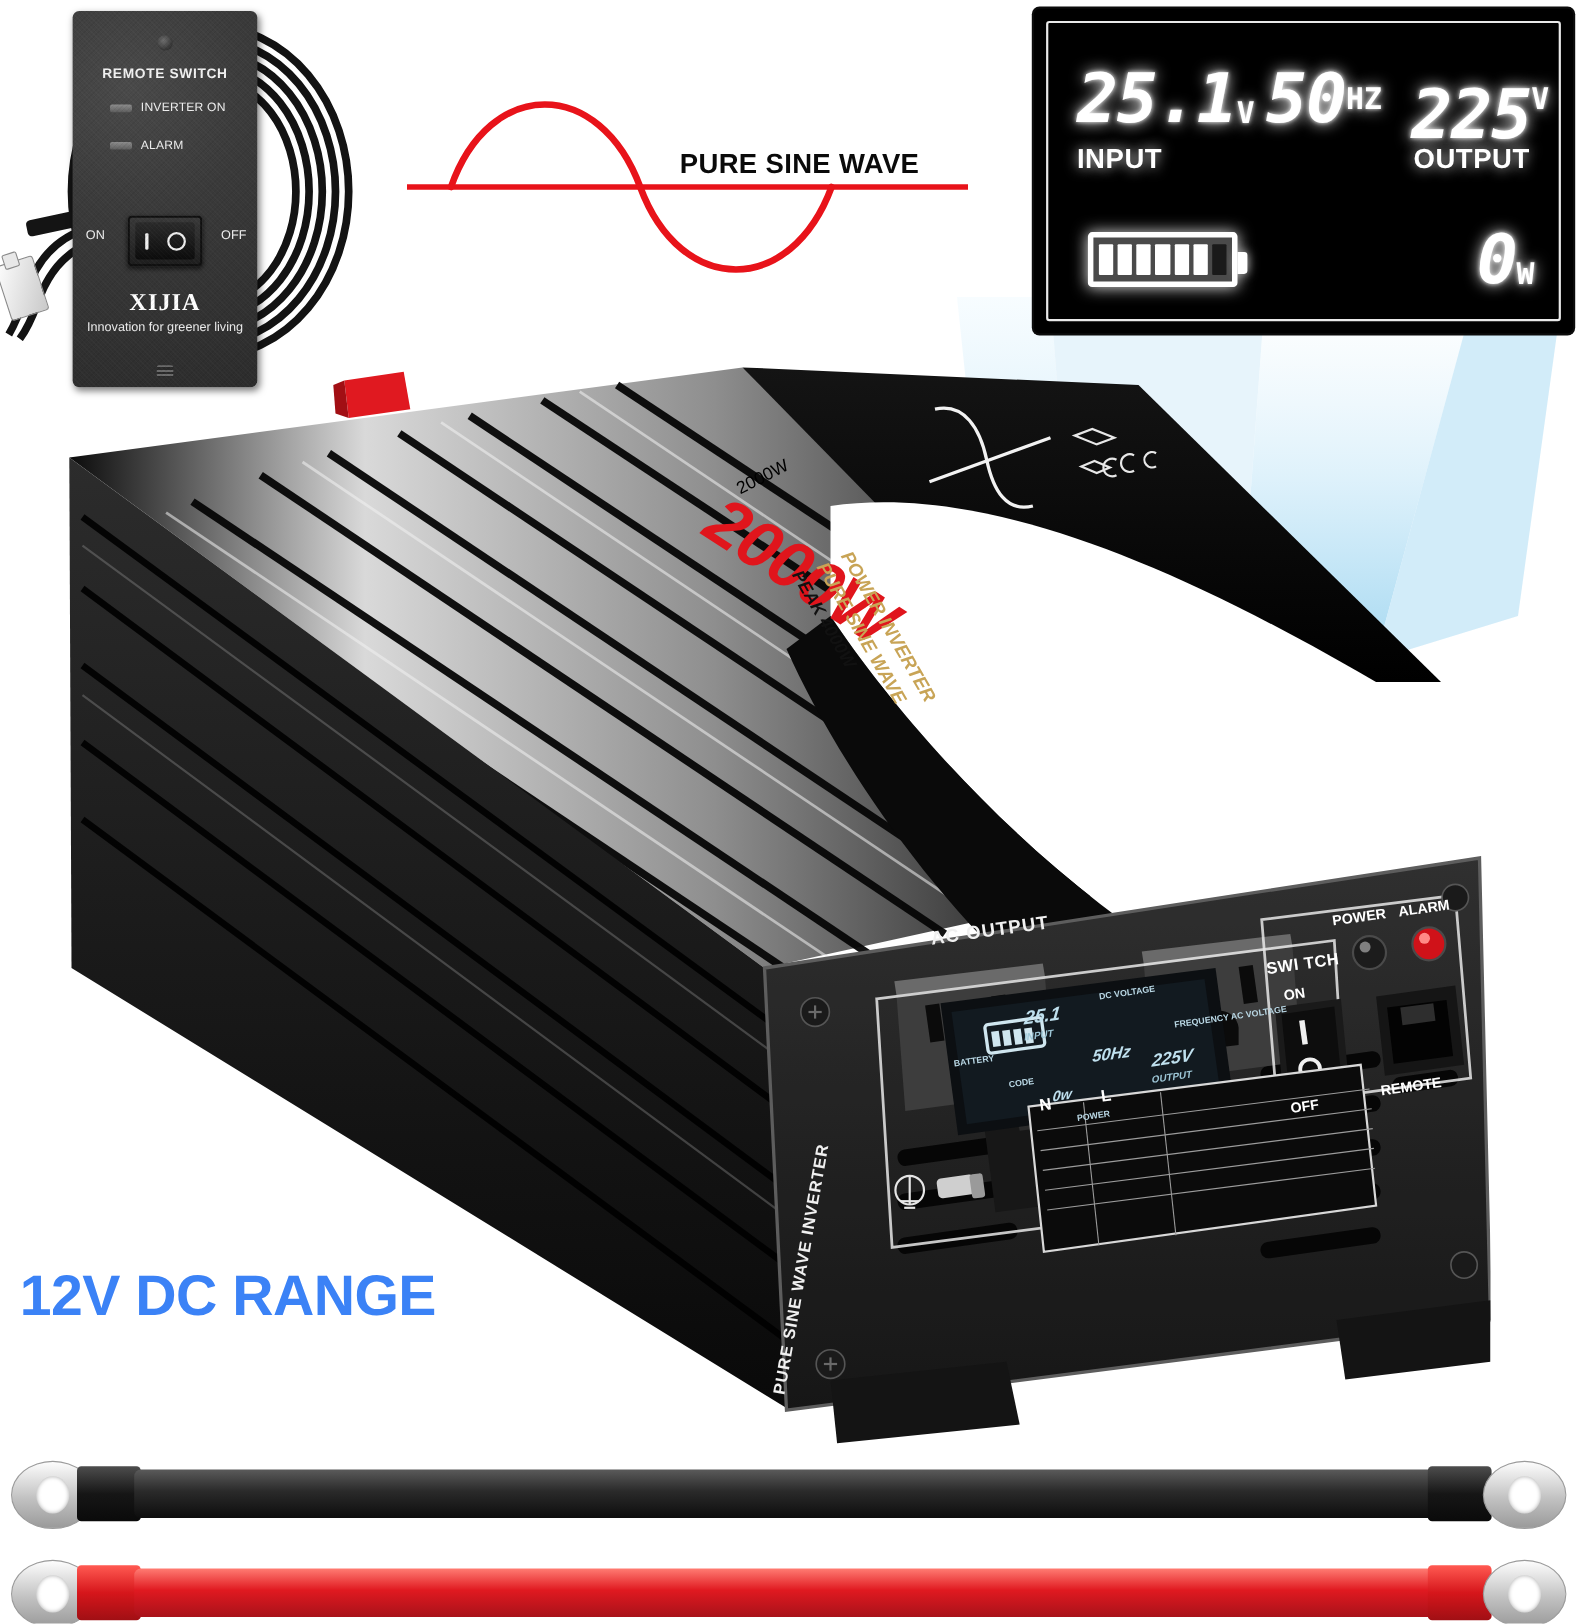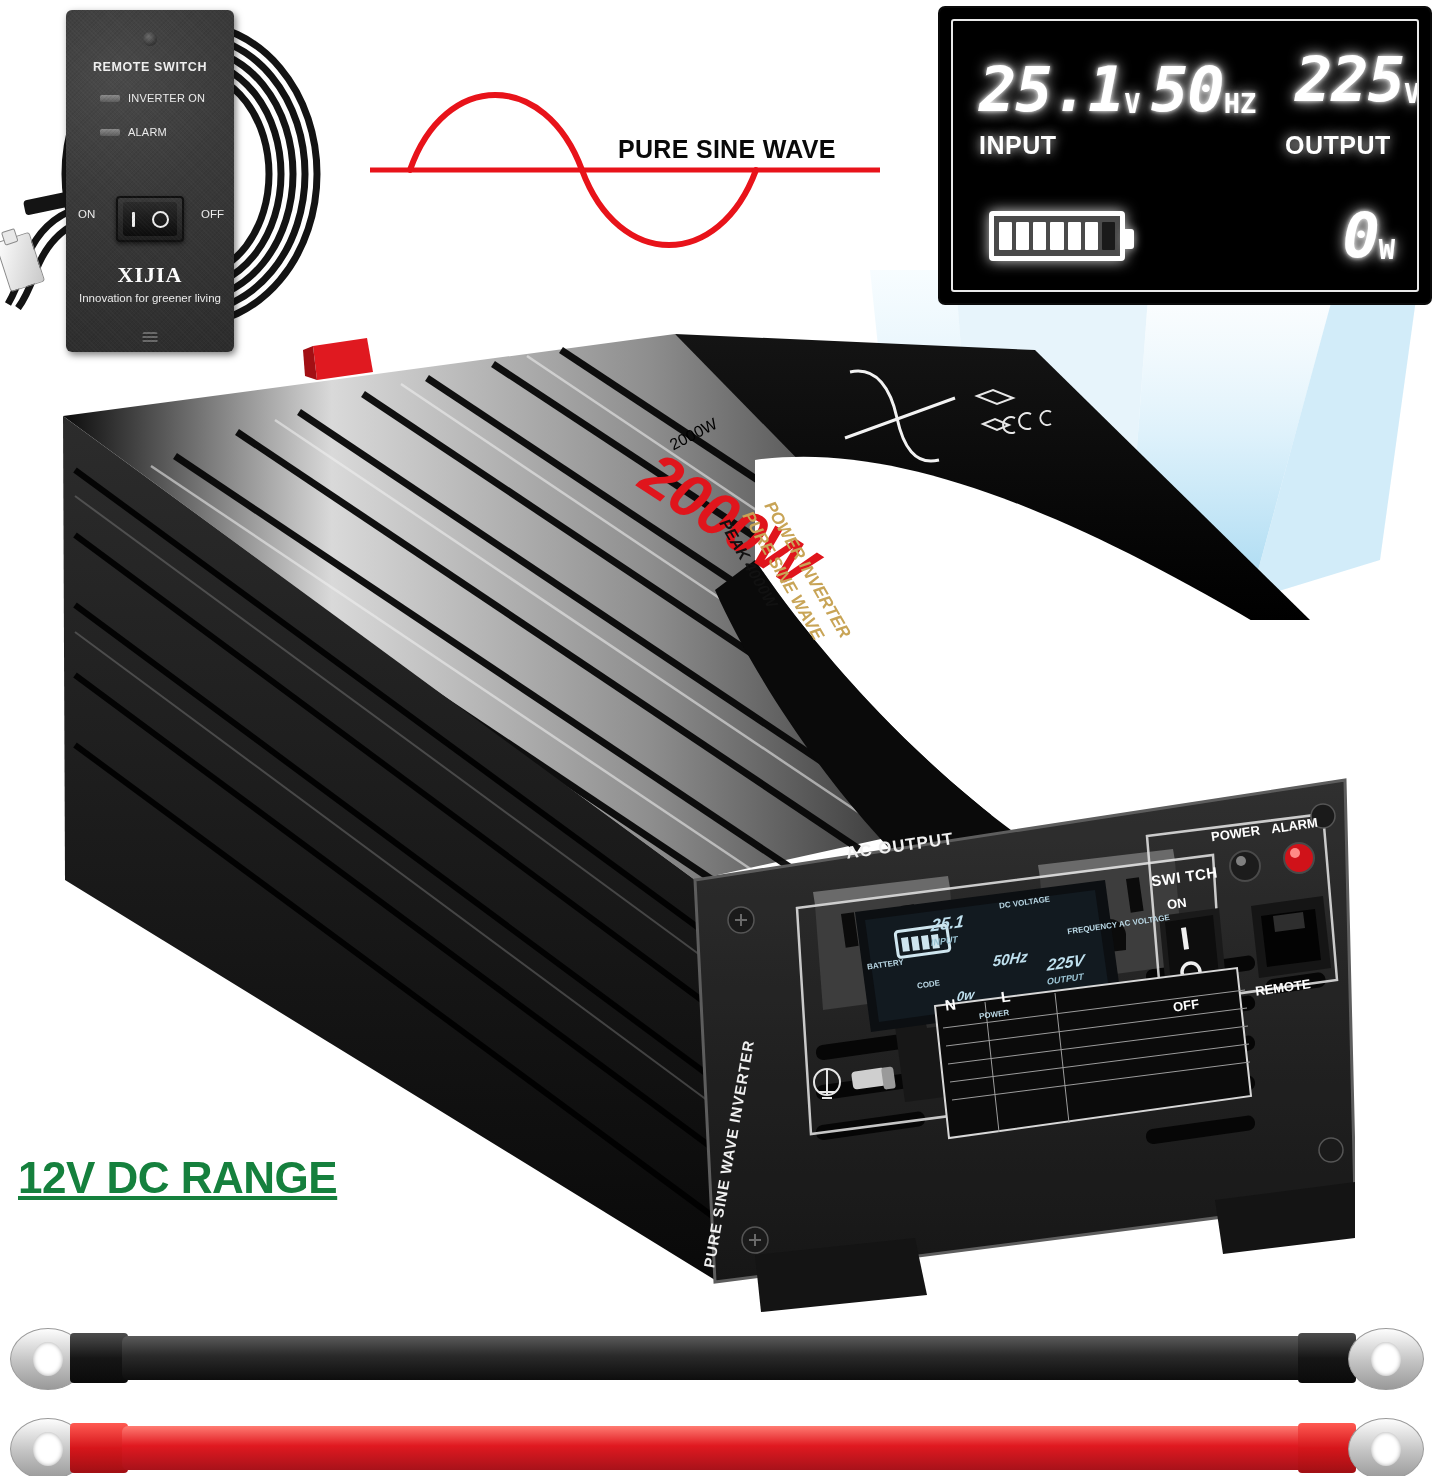--- a/index.html
+++ b/index.html
@@ -85,22 +85,22 @@
   .batt-cell.off{background:#1a1a1a;}
 
   
   .beam{position:absolute;}
 
   
   #inverter-unit{left:55px;top:320px;width:1300px;height:1000px;}
 
   
   #dc-range-note{left:18px;top:1150px;width:510px;}
-  .dc-line{color:#15803d;font-size:44px;font-weight:bold;line-height:56px;
-     letter-spacing:-.5px;text-decoration:underline;}
+  .dc-line{color:#3b82f6;font-size:52px;font-weight:bold;line-height:56px;
+     letter-spacing:-.5px;}
 
   
   #battery-cables{left:10px;top:1318px;width:1420px;height:150px;}
   .cable-row{position:absolute;left:0;width:1420px;height:60px;}
   .lug{position:absolute;width:74px;height:60px;border-radius:50%;
      background:linear-gradient(180deg,#fdfdfd,#c2c2c2 55%,#9a9a9a);
      border:1px solid #9b9b9b;}
   .lug:after{content:"";position:absolute;left:22px;top:13px;width:30px;height:34px;
      border-radius:50%;background:#fff;box-shadow:inset 0 0 4px rgba(0,0,0,.35);}
   .ferrule{position:absolute;width:58px;height:50px;border-radius:4px;}
@@ -197,26 +197,26 @@
 <div class="abs" id="lcd-inset">
   <div class="lcd-bezel"></div>
   <div class="lcd-screen">
 
     <div class="abs" style="left:26px;top:40px;display:flex;align-items:flex-end;">
       <span class="seg seg-big">25.1</span>
       <span class="seg seg-unit">V</span>
     </div>
     <div class="abs lcd-cap" style="left:26px;top:110px;">INPUT</div>
 
-    <div class="abs" style="left:198px;top:40px;display:flex;align-items:flex-end;">
+    <div class="abs" style="left:198px;top:40px;display:flex;align-items:center;">
       <span class="seg seg-big">50</span>
       <span class="seg seg-unit">HZ</span>
     </div>
 
-    <div class="abs" style="left:330px;top:30px;display:flex;align-items:flex-end;margin-left:12px;">
+    <div class="abs" style="left:330px;top:54px;display:flex;align-items:flex-start;">
       <span class="seg seg-big">225</span>
       <span class="seg seg-unit">V</span>
     </div>
     <div class="abs lcd-cap" style="left:332px;top:110px;">OUTPUT</div>
 
     <div class="lcd-batt">
       <span class="batt-cell"></span>
         <span class="batt-cell"></span>
         <span class="batt-cell"></span>
       <span class="batt-cell"></span>

